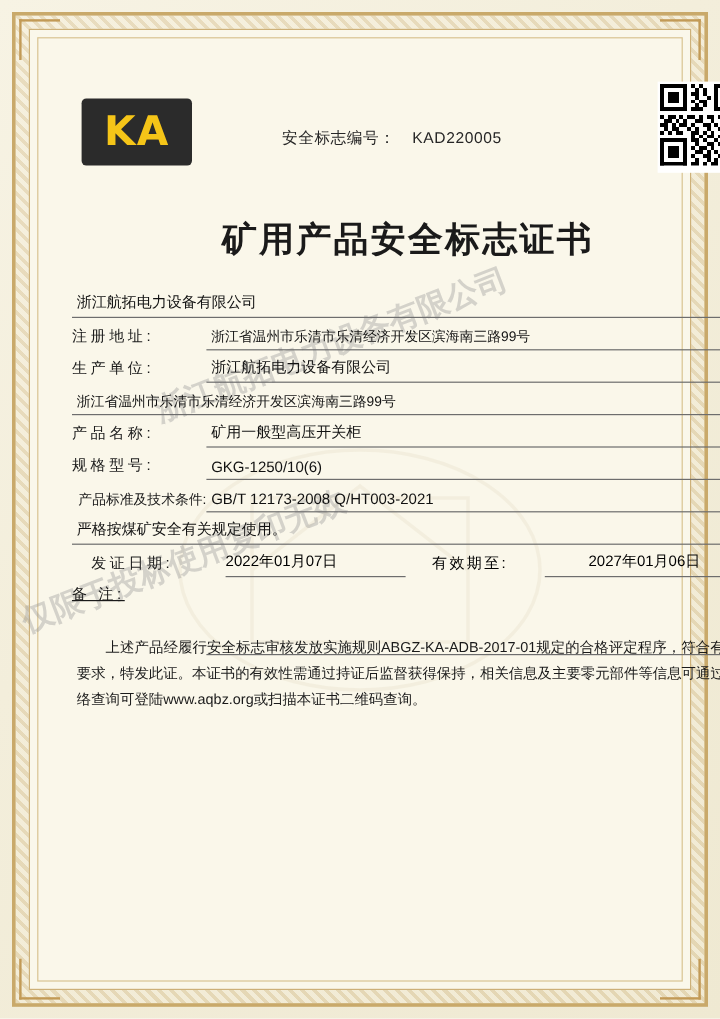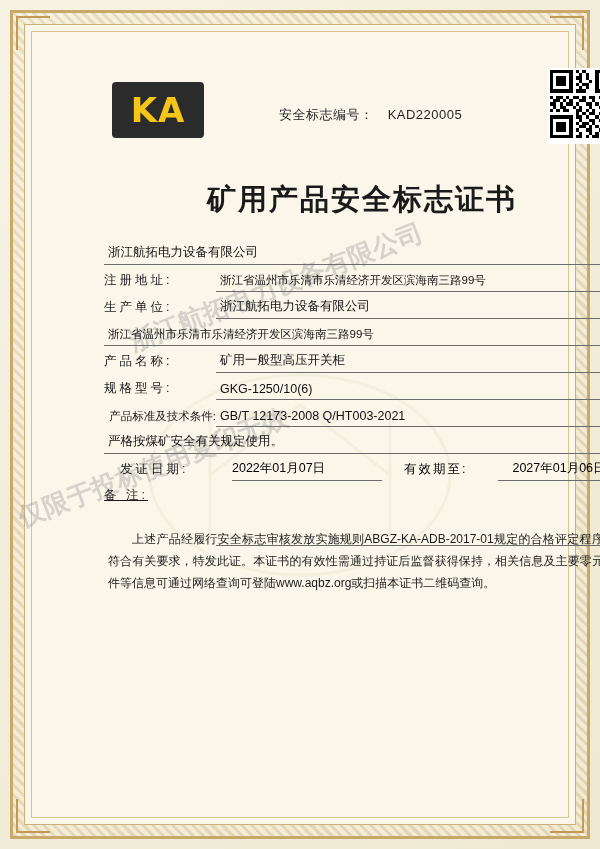--- a/index.html
+++ b/index.html
@@ -16,21 +16,20 @@
 
   
   .cert {
     position: relative;
     width: 600px;
     height: 849px;
     box-sizing: border-box;
     background:
       linear-gradient(135deg, #f7f3e4 0%, #f3eedb 40%, #efe9d2 100%);
     overflow: hidden;
-    padding-left: 44px;
   }
 
   .border-outer {
     position: absolute;
     left: 10px; top: 10px; right: 10px; bottom: 10px;
     border: 3px solid #c9a96a;
     background:
       repeating-linear-gradient(45deg,
         rgba(201,169,106,0.30) 0px,
         rgba(201,169,106,0.30) 3px,

